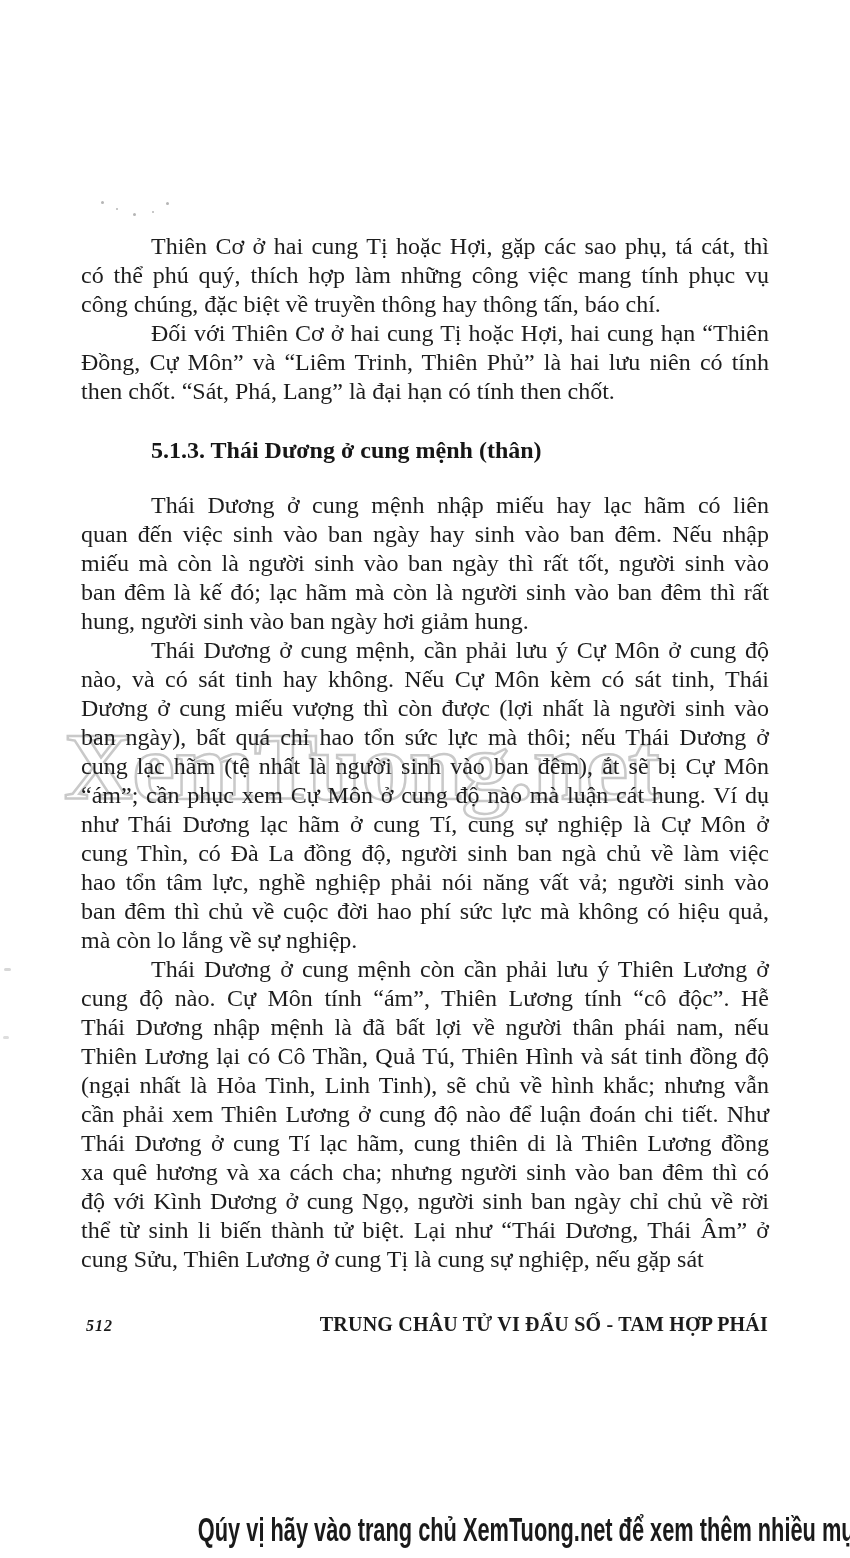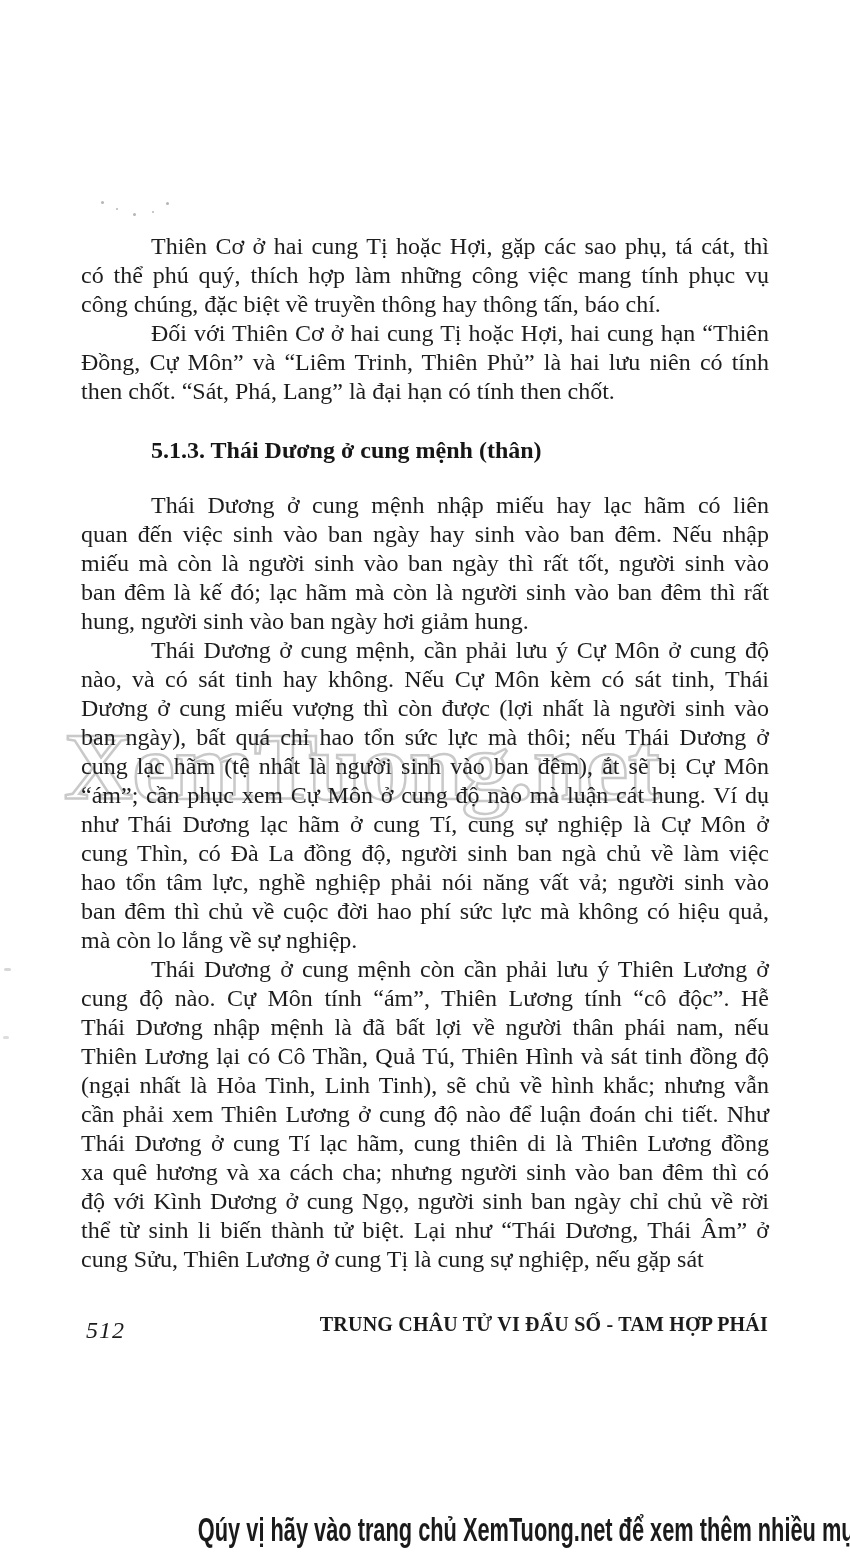--- a/index.html
+++ b/index.html
@@ -54,22 +54,22 @@
   
   .footer{
     position:absolute;
     left:81px;right:82px;top:1310px;
     height:40px;
     z-index:2;
     color:#1b1b1b;
   }
   .page-num{
     position:absolute;left:5px;top:8px;
-    font-style:italic;font-weight:400;
-    font-size:24px;line-height:1;
+    font-style:italic;font-weight:700;
+    font-size:16px;line-height:1;
     letter-spacing:1px;
   }
   .running-title{
     position:absolute;right:0;top:2px;
     font-weight:700;
     font-size:20px;line-height:1.2;
     letter-spacing:0.2px;
     white-space:nowrap;
   }
   

